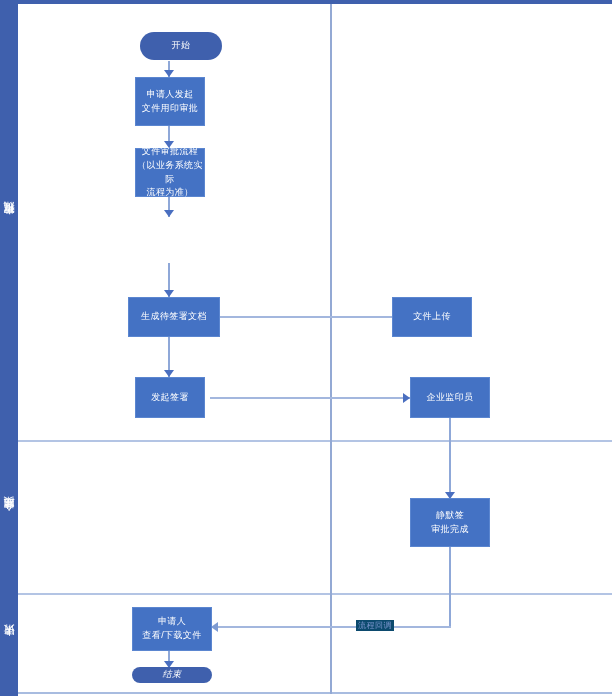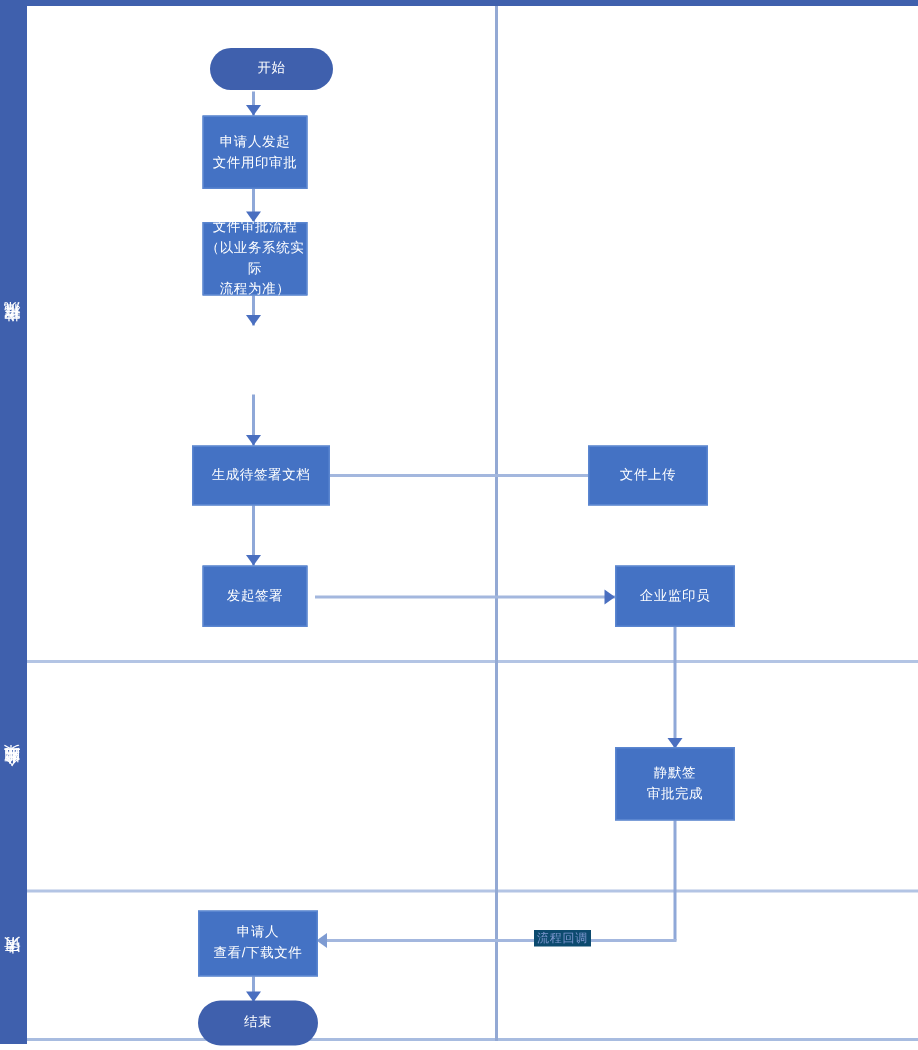--- a/index.html
+++ b/index.html
@@ -213,15 +213,15 @@
   <div class="node process" style="left:135px;top:377px;width:70px;height:41px;">发起签署</div>
 
   <div class="node process" style="left:410px;top:377px;width:80px;height:41px;">企业监印员</div>
 
   <div class="node process" style="left:410px;top:498px;width:80px;height:49px;">静默签
 审批完成</div>
 
   <div class="node process" style="left:132px;top:607px;width:80px;height:44px;">申请人
 查看/下载文件</div>
 
-  <div class="node terminator" style="left:132px;top:667px;width:80px;height:30px;">结束</div>
+  <div class="node terminator" style="left:132px;top:667px;width:80px;height:16px;font-style:italic;">结束</div>
 
 </div>
 
 </body></html>

